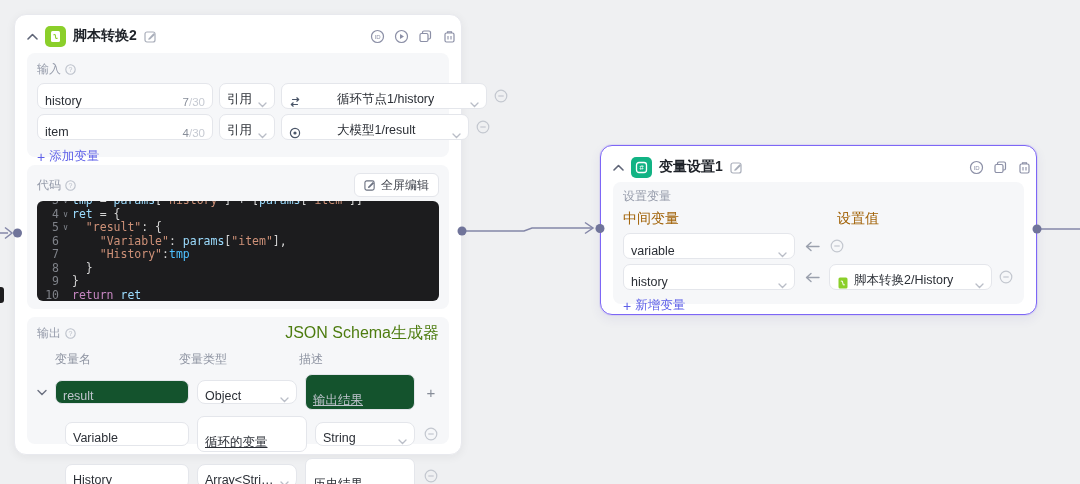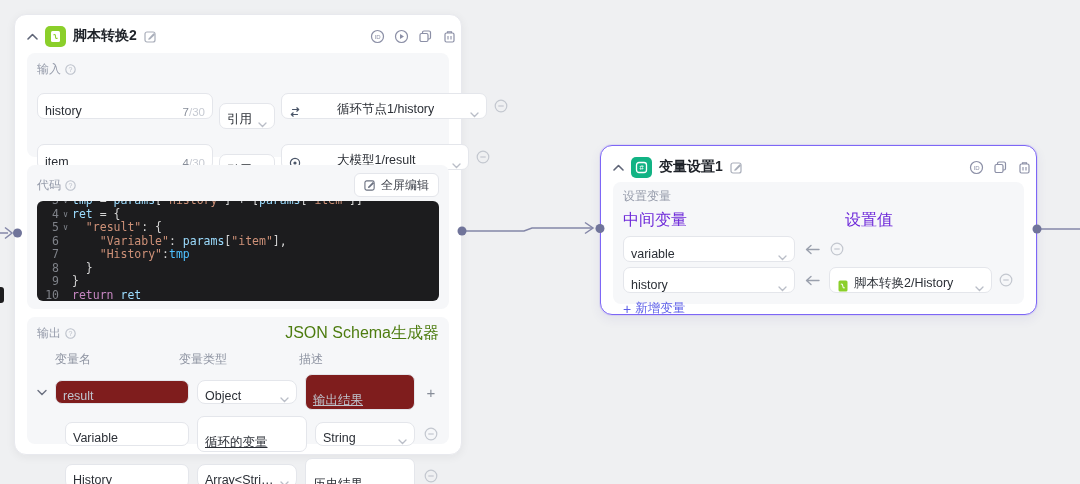--- a/index.html
+++ b/index.html
@@ -30,35 +30,35 @@
   .header-actions .hicon { display:flex; cursor:pointer; }
 
   .panel { position:absolute; left:12px; right:12px; background:#f6f7f9; border-radius:8px; padding:8px 10px; }
   .sec-label { font-size:12px; color:#959baa; display:flex; align-items:center; gap:4px; }
   .help-icon { display:flex; color:#bcc1cb; }
 
   
   .box { background:#fff; border:1px solid #e4e6eb; border-radius:7px; height:26px;
          display:flex; align-items:flex-end; font-size:12.5px; color:#2b2f36; padding:0 7px; gap:5px; }
   .box .grow { flex:1 1 auto; overflow:hidden; white-space:nowrap; text-overflow:ellipsis; }
-  .box.disabled { background:#7f1d1d; color:#bfc4cd; }
+  .box.disabled { background:#14532d; color:#bfc4cd; }
   .chev-down { margin-left:auto; color:#b9bdc7; display:flex; flex:0 0 auto; }
   .counter { margin-left:auto; font-size:11.5px; color:#878d99; }
   .counter .max { color:#c6cad2; }
   .minus-btn, .plus-btn { width:16px; height:16px; display:flex; align-items:center; justify-content:center;
          color:#c3c7cf; flex:0 0 auto; cursor:pointer; }
   .plus-btn { color:#868c98; font-size:15px; }
   .add-link { display:flex; align-items:center; gap:4px; font-size:12.5px; color:#5d5fe8; cursor:pointer; width:fit-content; }
   .add-link .plus { font-size:14px; }
 
   
   .input-panel { top:38px; height:104px; }
   .in-row { display:flex; align-items:center; gap:6px; margin-top:5px; }
   .in-name { width:176px; flex:0 0 auto; }
-  .in-mode { width:56px; flex:0 0 auto;margin-top:20px; }
+  .in-mode { width:56px; flex:0 0 auto; }
   .in-ref  { flex:1 1 auto;gap:36px; }
   .ref-icon { color:#4a5568; display:flex; flex:0 0 auto; }
 
   
   .code-panel { top:150px; height:144px; }
   .code-head { display:flex; align-items:center; }
   .fullscreen-btn { margin-left:auto; display:flex; align-items:center; gap:5px; background:#fff;
         border:1px solid #e4e6eb; border-radius:6px; height:24px; padding:0 9px; font-size:12px; color:#3d414a; cursor:pointer; }
   .code-editor { position:absolute; left:10px; right:10px; top:36px; bottom:8px; background:#1c1c1e;
         border-radius:6px; overflow:hidden; font-family:"DejaVu Sans Mono","Liberation Mono",monospace;
@@ -78,21 +78,21 @@
   .oc-name { margin-left:18px; } .oc-type { margin-left:88px; } .oc-desc { margin-left:72px; }
   .out-row { display:flex; align-items:center; gap:8px; margin-top:6px; }
   .row-chev { width:10px; display:flex; color:#6b7180; flex:0 0 auto; }
   .out-name { width:134px; flex:0 0 auto; height:24px; }
   .out-name.indent { width:124px; margin-left:10px; }
   .out-type { width:100px; flex:0 0 auto; height:24px;border-radius:8px; }
   .out-desc { flex:1 1 auto; height:36px;text-decoration:underline; }
 
   
   .set-panel { top:36px; height:122px; padding:6px 10px; }
-  .set-cols { display:flex; font-size:16px; color:#6d28d9; margin-top:5px;text-align:right; }
+  .set-cols { display:flex; font-size:14px; color:#a16207; margin-top:5px;text-align:right; }
   .sc-right { margin-left:158px; }
   .set-row { display:flex; align-items:center; gap:6px; margin-top:5px; }
   .set-var { width:172px; flex:0 0 auto; }
   .left-arrow { width:22px; display:flex; justify-content:center; color:#9aa0ad; flex:0 0 auto; }
   .set-val { flex:1 1 auto; }
   .doc-mini { display:flex; flex:0 0 auto; }
 </style>
 </head>
 <body>
 

